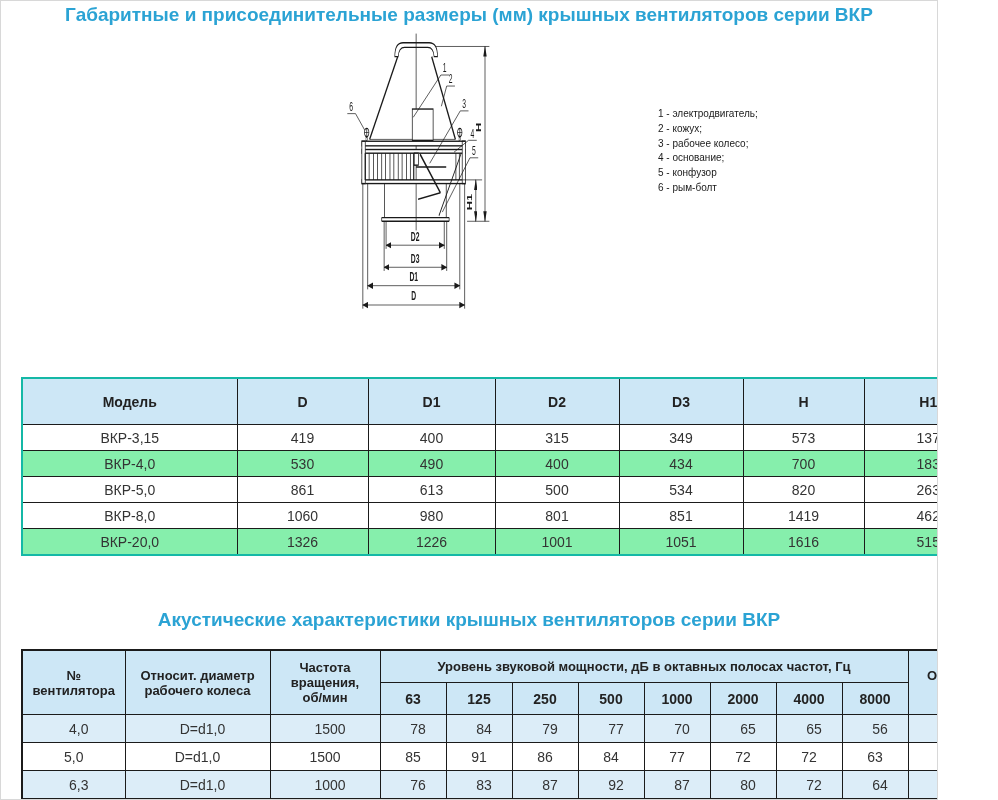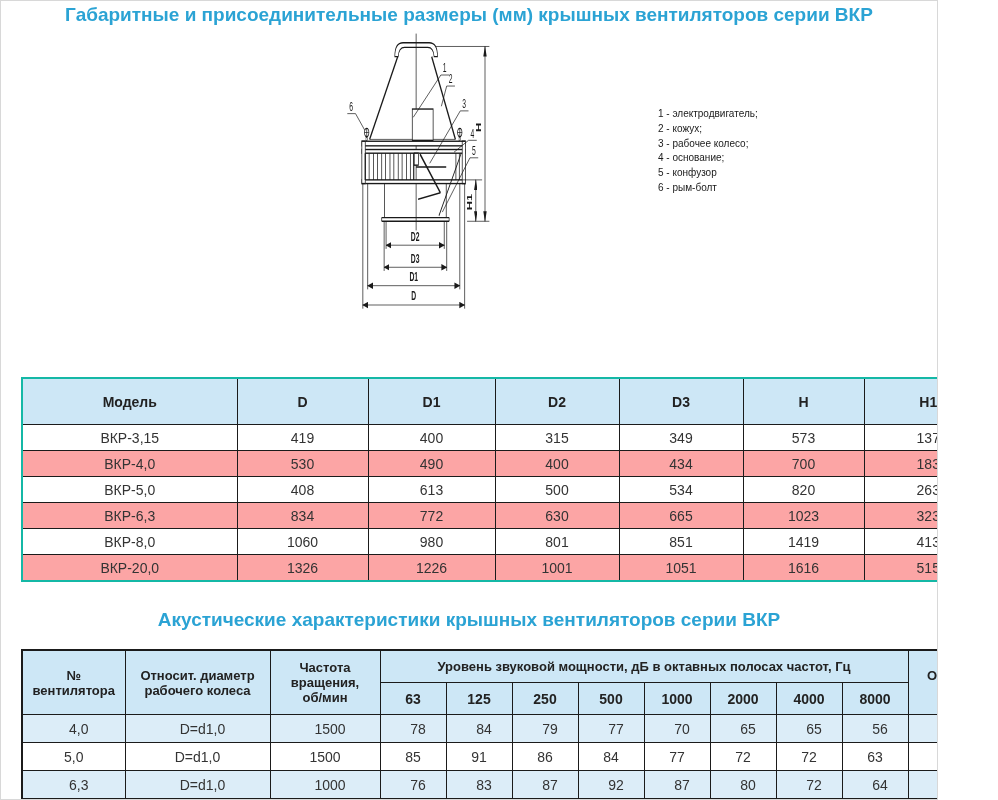--- a/index.html
+++ b/index.html
@@ -18,21 +18,21 @@
   
   .diagram{position:absolute;left:340px;top:28px;width:320px;height:322px;}
   .legend{position:absolute;left:657px;top:106px;width:150px;font-size:10px;line-height:14.8px;color:#1a1a1a;}
 
   
   table{border-collapse:collapse;table-layout:fixed;position:absolute;background:#fff;}
   th,td{border:1px solid #1b1b1b;text-align:center;vertical-align:middle;padding:0;overflow:hidden;}
   .t1{left:20px;top:376px;width:971px;border:2px solid #14b8a6;padding-left:47px;}
   .t1 th{height:45px;background:#cde7f6;font-size:14px;font-weight:bold;color:#222;}
   .t1 td{height:25px;font-size:14px;color:#333;}
-  .t1 tr.alt td{background:#fca5a5;}
+  .t1 tr.alt td{background:#86efac;}
   .t2{left:20px;top:648px;width:973px;border:2px solid #1b1b1b;}
   .t2 thead th{background:#cde7f6;font-weight:bold;color:#222;font-size:13px;}
   .t2 thead tr.h-row-1 th{height:31px;}
   .t2 thead tr.h-row-2 th{height:31px;font-size:14px;}
   .t2 td{height:27px;font-size:14px;color:#333;}
   .t2 tr.alt td{background:#dcedf8;padding-left:10px;}
   .pre{white-space:pre-line;line-height:15px;}
 
   
   .diagram svg{display:block;}
@@ -259,44 +259,35 @@
           <td>ВКР-4,0</td>
           <td>530</td>
           <td>490</td>
           <td>400</td>
           <td>434</td>
           <td>700</td>
           <td>183</td>
         </tr>
         <tr>
           <td>ВКР-5,0</td>
-          <td>408</td>
+          <td>861</td>
           <td>613</td>
           <td>500</td>
           <td>534</td>
           <td>820</td>
           <td>263</td>
-        </tr>
-        <tr class="alt">
-          <td>ВКР-6,3</td>
-          <td>834</td>
-          <td>772</td>
-          <td>630</td>
-          <td>665</td>
-          <td>1023</td>
-          <td>323</td>
         </tr>
         <tr>
           <td>ВКР-8,0</td>
           <td>1060</td>
           <td>980</td>
           <td>801</td>
           <td>851</td>
           <td>1419</td>
-          <td>413</td>
+          <td>462</td>
         </tr>
         <tr class="alt">
           <td>ВКР-20,0</td>
           <td>1326</td>
           <td>1226</td>
           <td>1001</td>
           <td>1051</td>
           <td>1616</td>
           <td>515</td>
         </tr>

